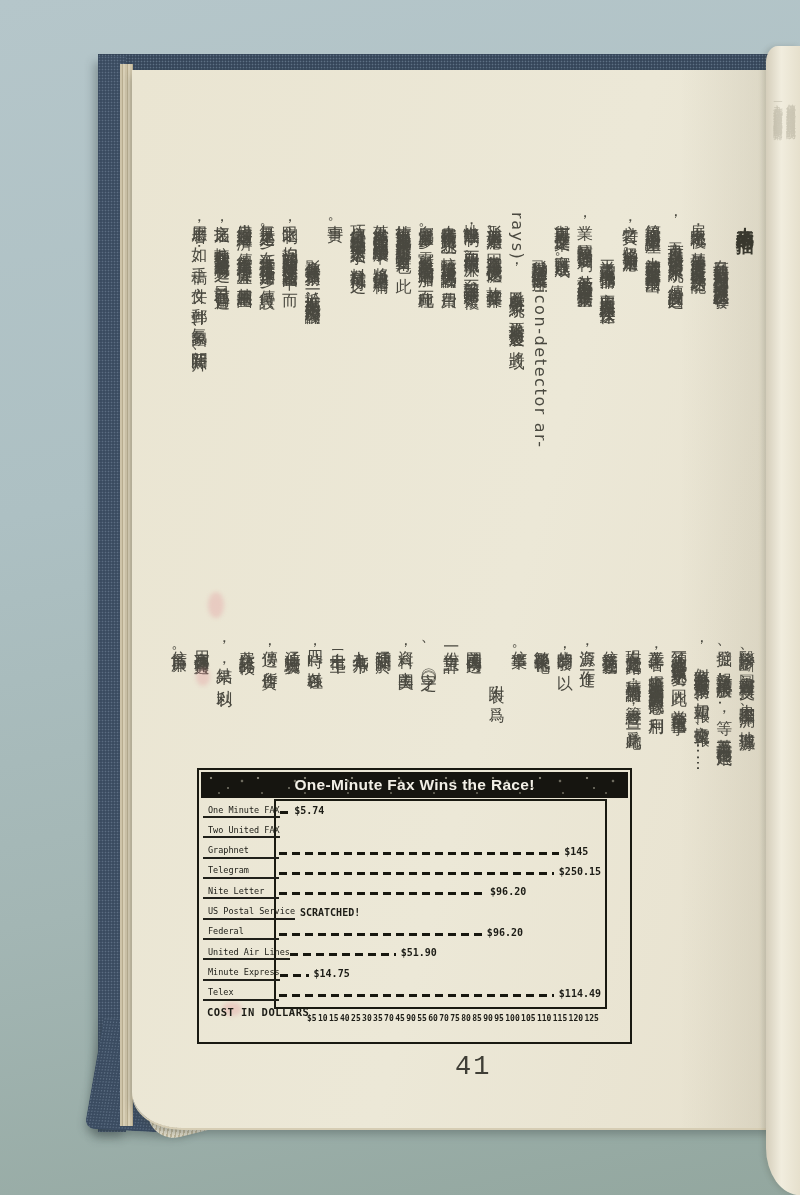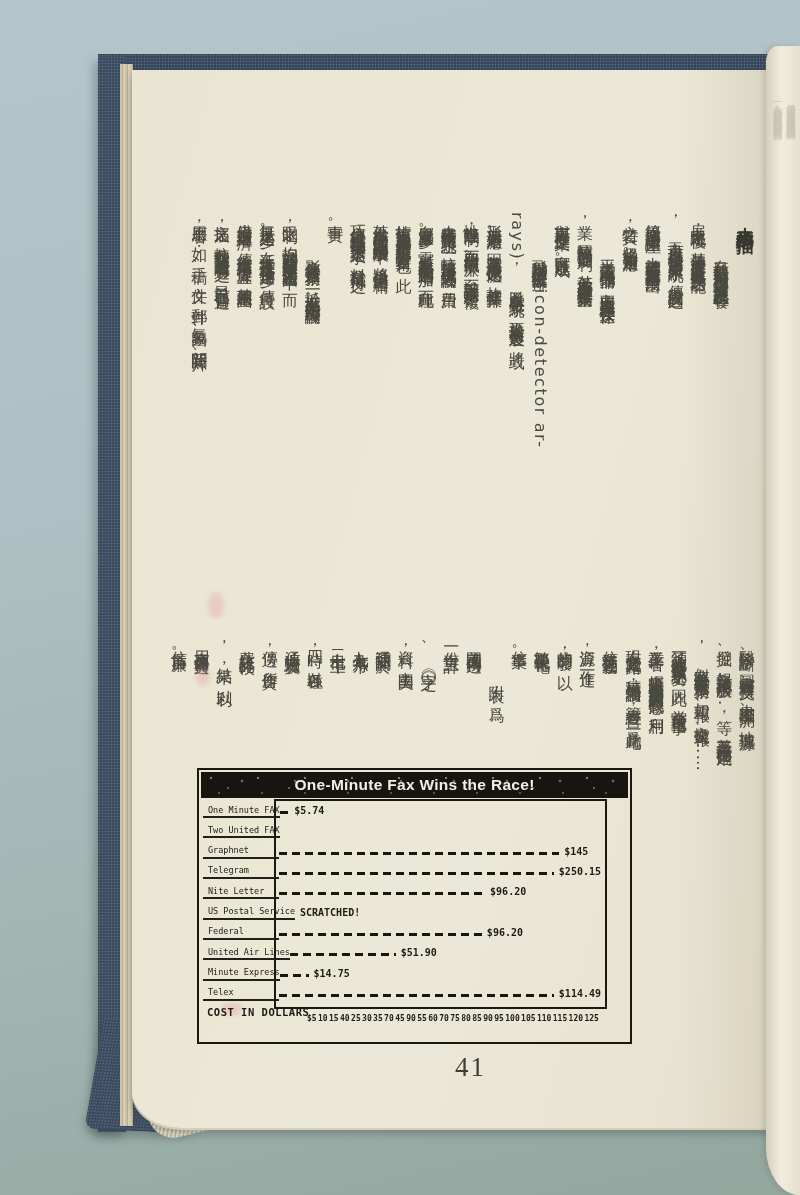--- a/index.html
+++ b/index.html
@@ -57,21 +57,21 @@
   .crow{display:flex;align-items:flex-end;height:15px;}
   .rlabel{flex:0 0 71px;font:8.5px/1 "DejaVu Sans Mono",monospace;color:#20201a;
       border-bottom:2px solid #20201a;padding:0 0 2px 5px;white-space:nowrap;}
   .rarea{flex:1;display:flex;align-items:flex-end;height:100%;}
   .rline{height:3px;margin-bottom:4px;background:repeating-linear-gradient(90deg,#17170f 0 8px,transparent 8px 13px);}
   .rval{font:700 10px/1 "DejaVu Sans Mono",monospace;margin:0 0 2px 5px;white-space:nowrap;}
   #chart .xlabel{position:absolute;left:8px;top:237px;font:700 10.5px/1 "DejaVu Sans Mono",monospace;letter-spacing:.5px;}
   #chart .ticks{position:absolute;left:108px;top:245px;width:292px;display:flex;justify-content:space-between;
       font:600 8px/1 "DejaVu Sans Mono",monospace;}
   
-  #page-number{position:absolute;left:455px;top:1052px;font-family:Liberation Serif, serif;font-size:27px;color:#3f3e36;letter-spacing:2px;}
+  #page-number{position:absolute;left:455px;top:1052px;font-family:Liberation Mono, monospace;font-size:27px;color:#3f3e36;letter-spacing:2px;}
 </style>
 </head>
 <body>
 
 <div id="stage">
   <div class="cover-band"></div>
   <div class="cover-left"></div>
   <div class="cover-corner"></div>
   <div class="left-sliver"></div>
   <div class="stack-corner"></div>

